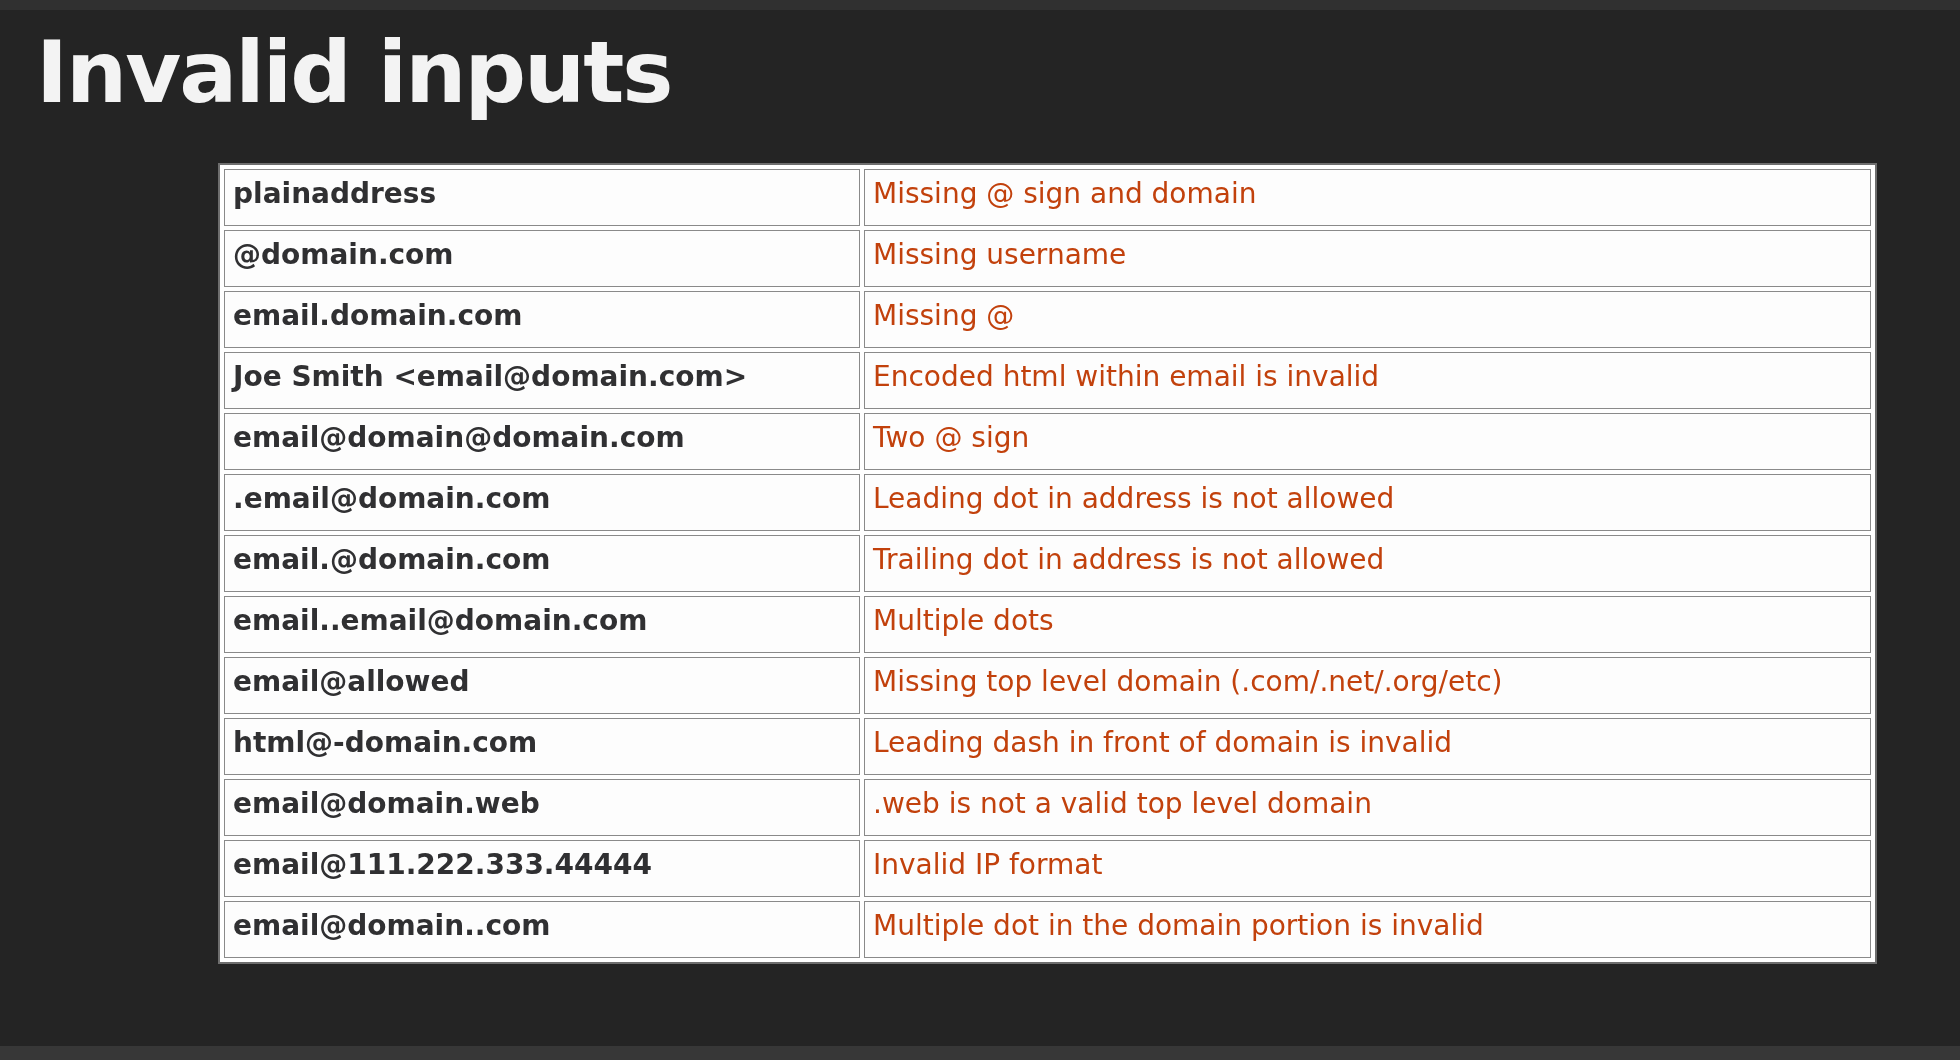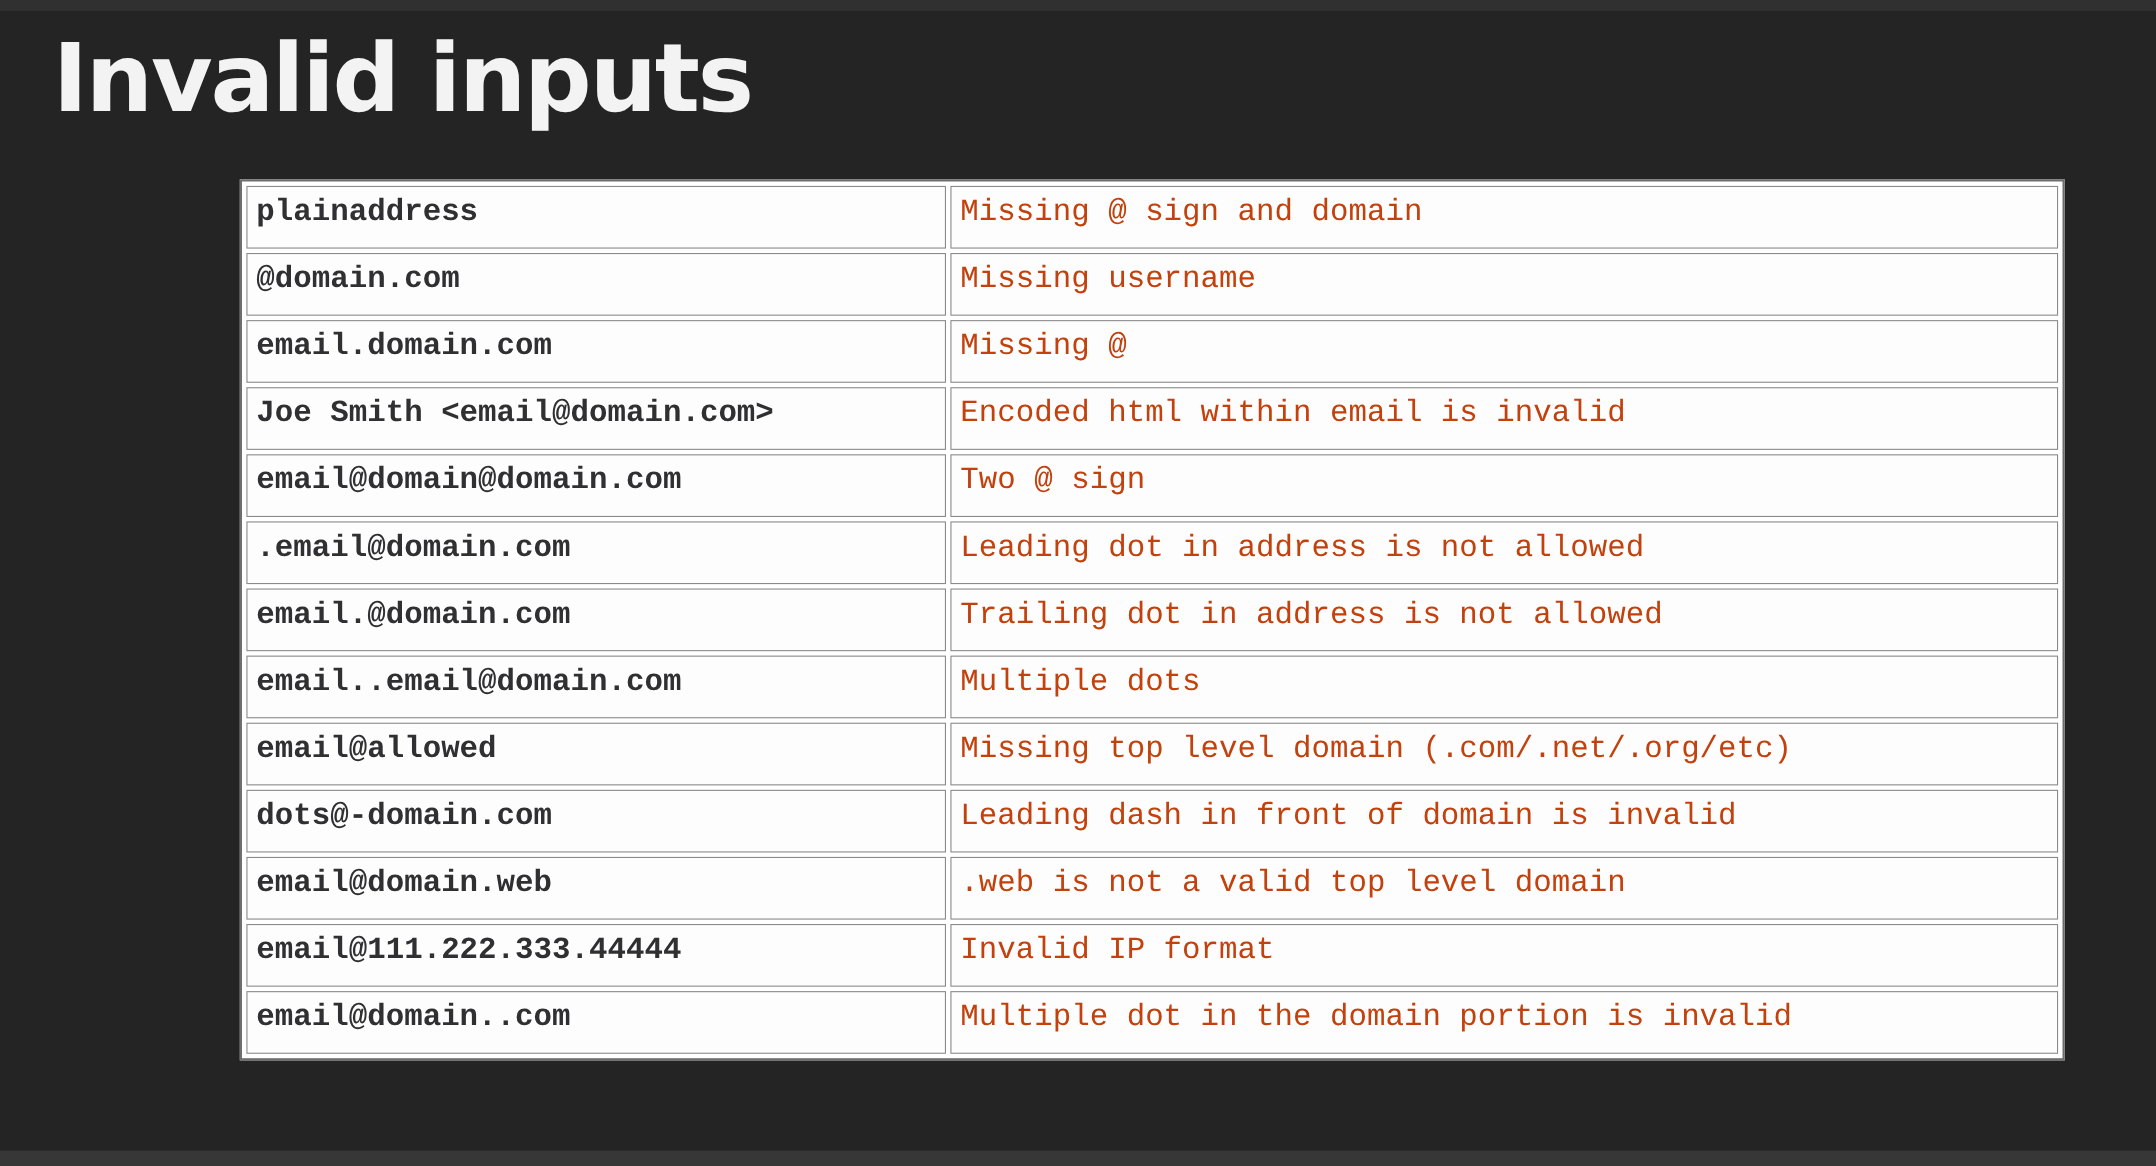--- a/index.html
+++ b/index.html
@@ -10,39 +10,38 @@
     position: relative;
   }
   .strip {
     position: absolute; left: 0; width: 1960px;
   }
   .strip.top { top: 0; height: 10px; background: #303030; }
   .strip.bottom { bottom: 0; height: 14px; background: #373737; }
 
   h1.slide-title {
     position: absolute;
-    left: 48px;
+    left: 36px;
     top: 22px;
     font-size: 86px;
     font-weight: bold;
     letter-spacing: -2px;
     color: #f3f3f3;
   }
 
   table.invalid-table {
     position: absolute;
     left: 218px;
     top: 163px;
     width: 1655px;
     background: #ffffff;
     border: 2px solid #6e6e6e;
     border-collapse: separate;
     border-spacing: 4px;
     table-layout: fixed;
-    font-family: Liberation Mono, monospace;
   }
   table.invalid-table td {
     border: 1px solid #8a8a8a;
     background: #fdfdfd;
     height: 57px;
     vertical-align: top;
     padding: 6px 8px 0 8px;
     font-size: 28px;
     line-height: 1.25;
     white-space: nowrap;
@@ -113,21 +112,21 @@
     <td class="col-input">email..email@domain.com</td>
     <td class="col-reason">Multiple dots</td>
   </tr>
 
   <tr>
     <td class="col-input">email@allowed</td>
     <td class="col-reason">Missing top level domain (.com/.net/.org/etc)</td>
   </tr>
 
   <tr>
-    <td class="col-input">dots@-domain.com</td>
+    <td class="col-input">html@-domain.com</td>
     <td class="col-reason">Leading dash in front of domain is invalid</td>
   </tr>
 
   <tr>
     <td class="col-input">email@domain.web</td>
     <td class="col-reason">.web is not a valid top level domain</td>
   </tr>
 
   <tr>
     <td class="col-input">email@111.222.333.44444</td>

